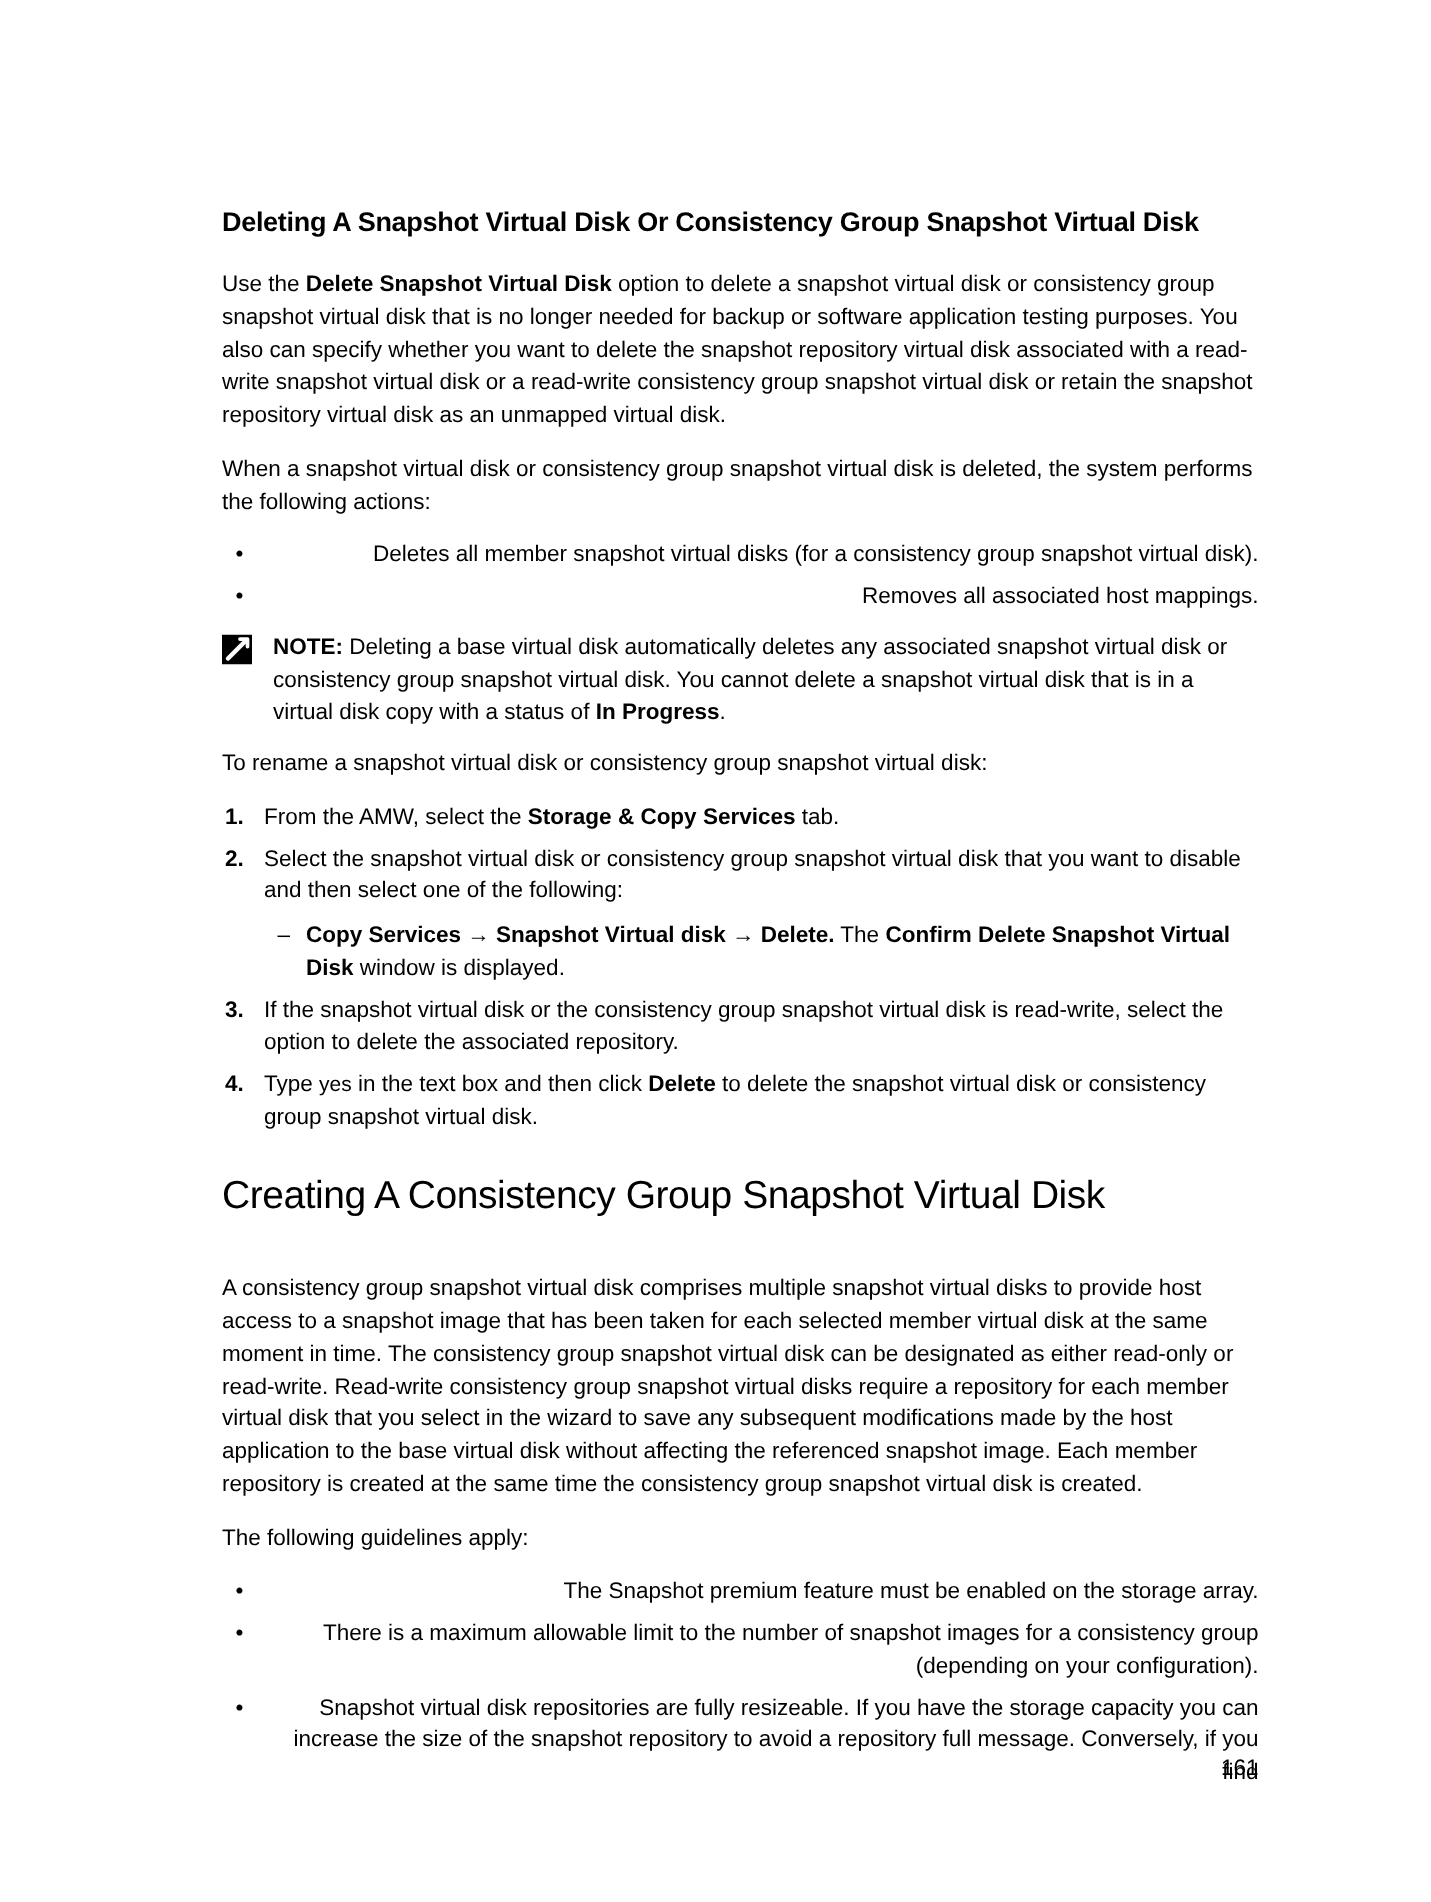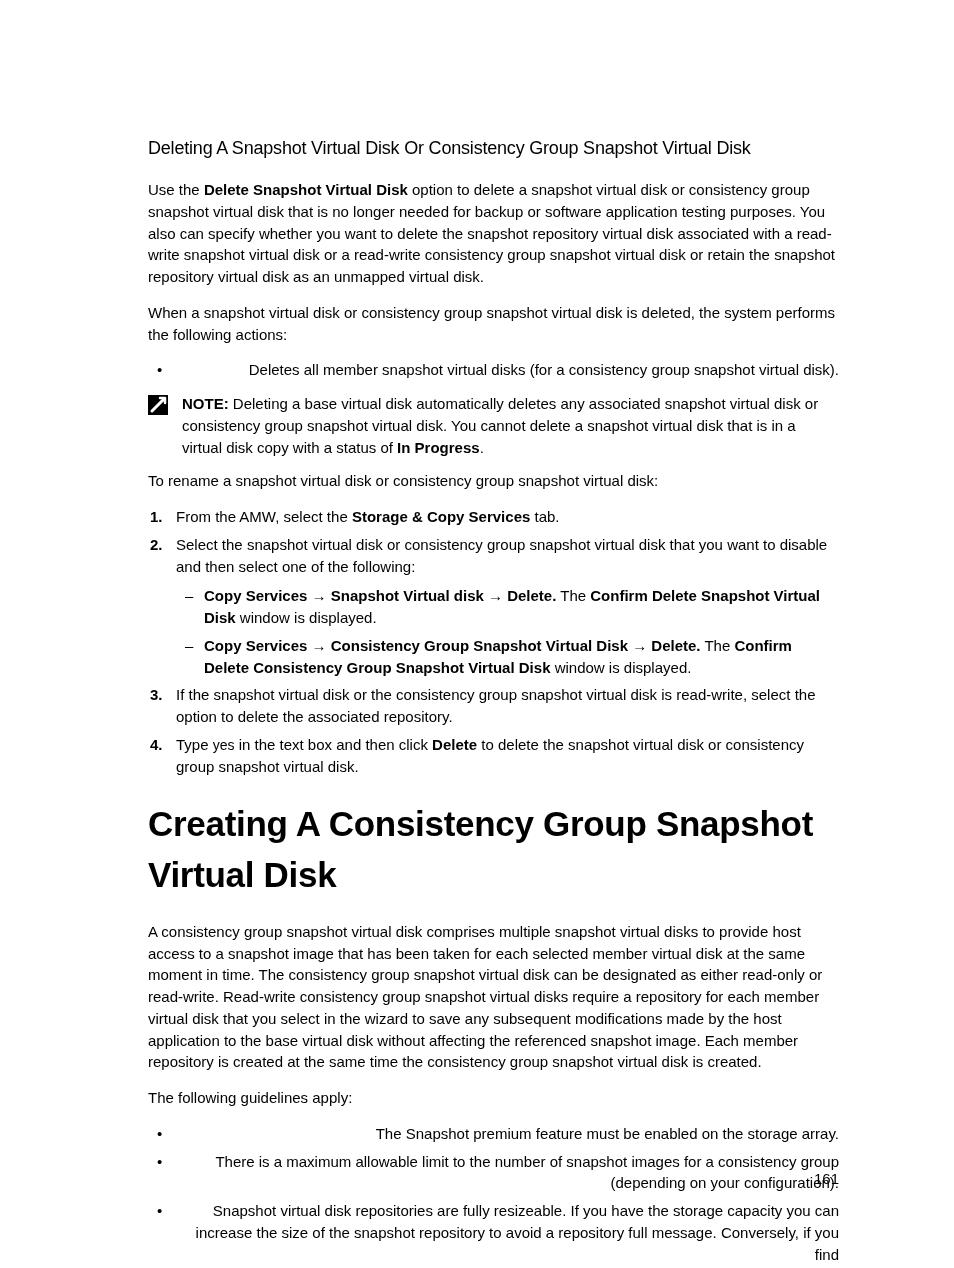--- a/index.html
+++ b/index.html
@@ -9,29 +9,29 @@
     line-height: 1.45;
     color: #000;
     background: #fff;
     width: 954px;
     height: 1268px;
     padding: 135px 115px 0 148px;
     position: relative;
   }
   h3.section-heading {
     font-size: 18px;
-    font-weight: 400;
+    font-weight: 700;
     margin-bottom: 18px;
     letter-spacing: -0.2px;
   }
   h2.major-heading {
-    font-size: 35px;
-    font-weight: 700;
+    font-size: 26px;
+    font-weight: 400;
     margin-top: 22px;
-    margin-bottom: 20px;
+    margin-bottom: 33px;
     letter-spacing: -0.3px;
   }
   p { margin-bottom: 14px; }
   ul.bullet-list {
     list-style: none;
     margin-bottom: 12px;
     text-align: right;
   }
   ul.bullet-list > li {
     position: relative;
@@ -106,20 +106,21 @@
 <h3 class="section-heading">Deleting A Snapshot Virtual Disk Or Consistency Group Snapshot Virtual Disk</h3>
 
 <p>
   <span>Use the </span><span class="bold">Delete Snapshot Virtual Disk</span><span> option to delete a snapshot virtual disk or consistency group snapshot virtual disk that is no longer needed for backup or software application testing purposes. You also can specify whether you want to delete the snapshot repository virtual disk associated with a read-write snapshot virtual disk or a read-write consistency group snapshot virtual disk or retain the snapshot repository virtual disk as an unmapped virtual disk.</span>
 </p>
 
 <p>When a snapshot virtual disk or consistency group snapshot virtual disk is deleted, the system performs the following actions:</p>
 
 <ul class="bullet-list">
   <li>Deletes all member snapshot virtual disks (for a consistency group snapshot virtual disk).</li>
+  <li>Removes all associated host mappings.</li>
 </ul>
 
 <div class="note-row">
   <span class="note-icon">
     <svg viewBox="0 0 20 20" width="20" height="20">
       <rect x="0" y="0" width="20" height="20" fill="#000"></rect>
       <path d="M4 16 L16 4" stroke="#fff" stroke-width="3" stroke-linecap="round"></path>
       <path d="M12 3 L17 3 L17 8" stroke="#fff" stroke-width="2.5" fill="none" stroke-linecap="round" stroke-linejoin="round"></path>
     </svg>
   </span>
@@ -133,23 +134,20 @@
 <ol class="num-list">
   <li>
     <span>From the AMW, select the </span><span class="bold">Storage &amp; Copy Services</span><span> tab.</span>
   </li>
   <li>
     <span>Select the snapshot virtual disk or consistency group snapshot virtual disk that you want to disable and then select one of the following:</span>
     <ul class="dash-list">
       <li>
         <span class="bold">Copy Services → Snapshot Virtual disk → Delete.</span><span> The </span><span class="bold">Confirm Delete Snapshot Virtual Disk</span><span> window is displayed.</span>
       </li>
-      <li>
-        <span class="bold">Copy Services → Consistency Group Snapshot Virtual Disk → Delete.</span><span> The </span><span class="bold">Confirm Delete Consistency Group Snapshot Virtual Disk</span><span> window is displayed.</span>
-      </li>
     </ul>
   </li>
   <li>If the snapshot virtual disk or the consistency group snapshot virtual disk is read-write, select the option to delete the associated repository.</li>
   <li>
     <span>Type </span><span class="code">yes</span><span> in the text box and then click </span><span class="bold">Delete</span><span> to delete the snapshot virtual disk or consistency group snapshot virtual disk.</span>
   </li>
 </ol>
 
 <h2 class="major-heading">Creating A Consistency Group Snapshot Virtual Disk</h2>
 

